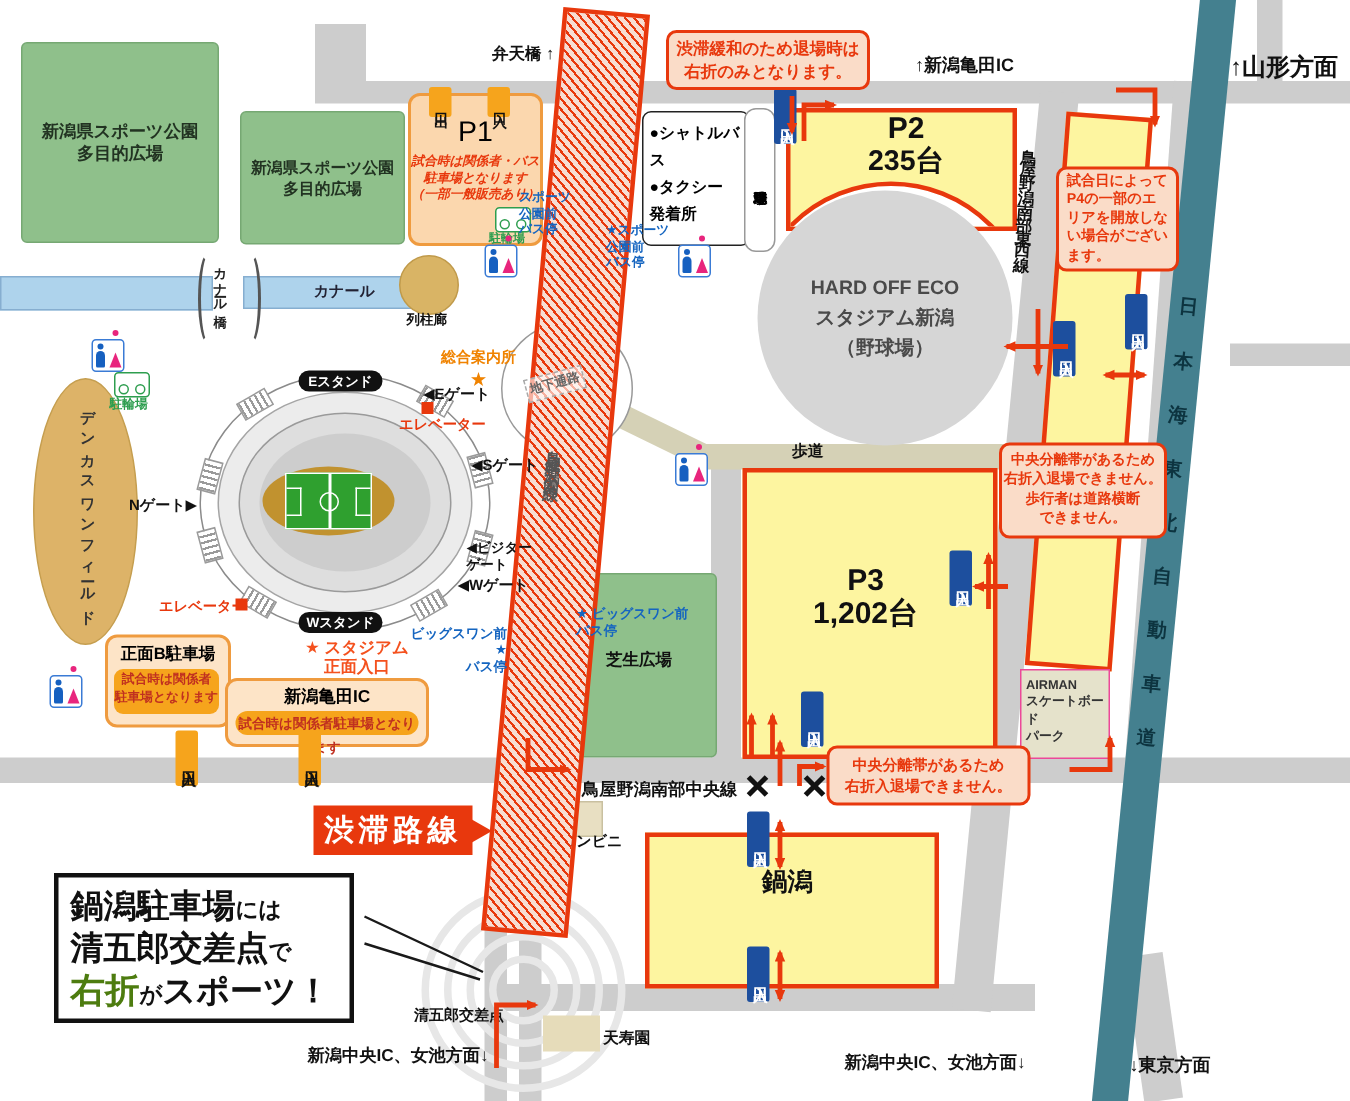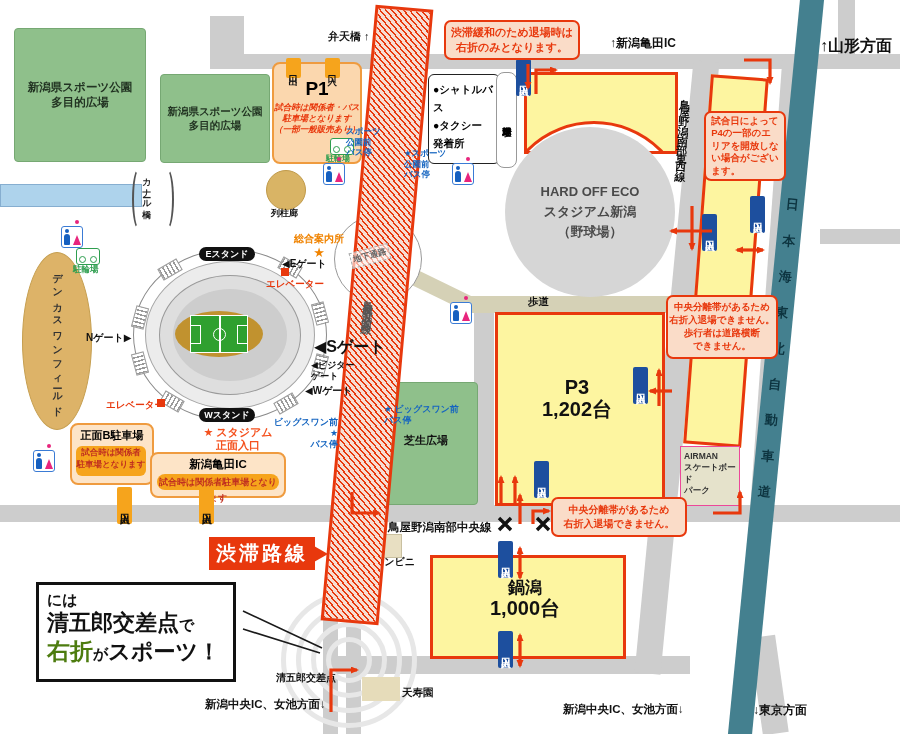--- a/index.html
+++ b/index.html
@@ -79,20 +79,23 @@
   <div class="ring" style="left:326px;top:637px;width:36px;height:36px;"></div>
   <div class="ring" style="left:311px;top:622px;width:66px;height:66px;"></div>
   <div class="ring" style="left:296px;top:607px;width:96px;height:96px;"></div>
   <div class="ring" style="left:281px;top:592px;width:126px;height:126px;"></div>
 
   <div class="abs" style="left:764px;top:-3px;width:24px;height:740px;background:#44808f;transform:rotate(5.6deg);display:flex;justify-content:center;">
     <span class="v" style="font-size:13px;font-weight:bold;color:#0d3440;letter-spacing:36px;padding-top:190px;">日本海東北自動車道</span>
   </div>
 
   <div class="abs" style="left:0;top:184px;width:140px;height:21px;background:#aed3ec;border:1px solid #86aed0;"></div>
+  <div class="abs" style="left:162px;top:184px;width:133px;height:20px;background:#aed3ec;border:1px solid #86aed0;display:flex;align-items:center;justify-content:center;">
+    <span class="lbl" style="position:static;font-size:10px;color:#223;">カナール</span>
+  </div>
   <div class="cbr" style="left:132px;top:168px;border-left-color:#555;border-radius:50%;"></div>
   <div class="cbr" style="left:160px;top:168px;border-right-color:#555;border-radius:50%;"></div>
   <div class="lbl v" style="left:141px;top:172px;font-size:9px;color:#222;">カナール橋</div>
   <div class="ell" style="left:266px;top:170px;width:38px;height:38px;background:#d9b465;border:1px solid #c09a4a;"></div>
   <div class="lbl" style="left:271px;top:208px;font-size:9px;">列柱廊</div>
 
   <div class="green pre tac" style="left:14px;top:28px;width:130px;height:132px;font-size:11.5px;">新潟県スポーツ公園
 多目的広場</div>
   <div class="green pre tac" style="left:160px;top:74px;width:108px;height:87px;font-size:10.5px;">新潟県スポーツ公園
 多目的広場</div>
@@ -116,27 +119,30 @@
   </div>
   <div class="abs" style="left:368px;top:534px;width:32px;height:22px;background:#e8dfc2;border:1px solid #c9c0a0;"></div>
   <div class="lbl" style="left:374px;top:556px;font-size:10px;">コンビニ</div>
   <div class="abs" style="left:362px;top:677px;width:38px;height:24px;background:#e6dcba;"></div>
   <div class="lbl" style="left:402px;top:686px;font-size:10.5px;">天寿園</div>
 
   <div class="ell pre tac" style="left:505px;top:127px;width:170px;height:170px;background:#d6d6d6;display:flex;align-items:center;justify-content:center;
               font-size:13px;font-weight:bold;color:#4a4a4a;line-height:1.55;">HARD OFF ECO
 スタジアム新潟
 （野球場）</div>
+  <div class="pklbl" style="left:558px;top:75px;width:92px;">
+    <div style="font-size:20px;">P2</div>
+    <div style="font-size:19px;">235台</div>
+  </div>
   <div class="pklbl" style="left:505px;top:376px;width:144px;">
     <div style="font-size:20px;">P3</div>
     <div style="font-size:20px;">1,202台</div>
   </div>
   <div class="pklbl" style="left:460px;top:578px;width:130px;">
     <div style="font-size:17px;">鍋潟</div>
-    <div style="font-size:20px;">1,000台</div>
   </div>
 
   <div class="abs" style="left:133px;top:249px;width:194px;height:172px;">
     <div class="ell" style="left:0;top:0;right:0;bottom:0;background:#fff;border:1.5px solid #8b8b8b;"></div>
     <div class="stair" style="left:26px;top:14px;transform:rotate(-30deg);"></div>
     <div class="stair" style="left:146px;top:12px;transform:rotate(30deg);"></div>
     <div class="stair" style="left:176px;top:58px;transform:rotate(75deg);"></div>
     <div class="stair" style="left:176px;top:110px;transform:rotate(105deg);"></div>
     <div class="stair" style="left:142px;top:148px;transform:rotate(150deg);"></div>
     <div class="stair" style="left:28px;top:146px;transform:rotate(-150deg);"></div>
@@ -155,21 +161,21 @@
     <div class="stand" style="left:66px;top:-2px;">Eスタンド</div>
     <div class="stand" style="left:66px;top:159px;">Wスタンド</div>
   </div>
 
   <div class="redroad" style="left:348px;top:6px;width:52px;height:612px;transform:rotate(5.1deg);"></div>
   <div class="lbl v" style="left:362px;top:292px;font-size:10.5px;color:#555;letter-spacing:4px;transform:rotate(5deg);">鳥屋野潟公園線</div>
   <div class="abs" style="left:350px;top:248px;font-size:8.5px;color:#666;font-weight:bold;border:1px dashed #aaa;padding:1px 2px;
               background:rgba(255,255,255,.6);transform:rotate(-15deg);">地下通路</div>
 
   <div class="abs" style="left:272px;top:62px;width:86px;height:98px;background:#fbd7ae;border:2px solid #ef9b3f;border-radius:8px;">
-    <div class="tac" style="font-size:19px;font-weight:bold;margin-top:14px;">P1</div>
+    <div class="tac" style="font-size:19px;font-weight:normal;margin-top:14px;">P1</div>
     <div class="pre tac redt" style="font-size:8.5px;font-weight:bold;line-height:1.3;margin-top:2px;font-style:italic;">試合時は関係者・バス
 駐車場となります
 （一部一般販売あり）</div>
     <div class="bike" style="left:56px;top:74px;"></div>
     <div style="position:absolute;left:52px;top:89px;font-size:8px;font-weight:bold;color:#2e9e4f;">駐輪場</div>
   </div>
   <div class="bdg bdg-org2 v" style="left:286px;top:58px;">出口</div>
   <div class="bdg bdg-org2 v" style="left:325px;top:58px;">入口</div>
 
   <div class="wbox pre" style="left:428px;top:74px;width:72px;height:90px;font-size:10.5px;font-weight:bold;line-height:1.7;padding:6px 4px;box-sizing:border-box;">●シャトルバス
@@ -208,21 +214,21 @@
   <div class="wc" style="left:450px;top:302px;">
       <div class="man"></div>
       <div class="woman"></div>
     </div>
   <div class="bike" style="left:76px;top:248px;"></div>
   <div class="lbl" style="left:73px;top:264px;font-size:8.5px;color:#2e9e4f;">駐輪場</div>
 
   <div class="lbl" style="left:282px;top:258px;font-size:10px;">◀Eゲート</div>
   <div class="redsq" style="left:281px;top:268px;"></div>
   <div class="lbl redt" style="left:266px;top:278px;font-size:9.5px;">エレベーター</div>
-  <div class="lbl" style="left:314px;top:305px;font-size:16px;margin-top:32px;">◀Sゲート</div>
+  <div class="lbl" style="left:314px;top:305px;font-size:10px;">◀Sゲート</div>
   <div class="lbl pre" style="left:311px;top:360px;font-size:9px;">◀ビジター
 ゲート</div>
   <div class="lbl" style="left:305px;top:385px;font-size:10px;">◀Wゲート</div>
   <div class="lbl" style="left:86px;top:332px;font-size:10px;">Nゲート▶</div>
   <div class="lbl redt" style="left:106px;top:399px;font-size:9.5px;">エレベーター</div>
   <div class="redsq" style="left:157px;top:399px;"></div>
   <div class="lbl orgt tac" style="left:294px;top:233px;font-size:10px;">
     <span>総合案内所</span><br>
     <span style="font-size:13px;">★</span>
   </div>
@@ -301,20 +307,21 @@
       <path d="M331,712 V670 H357" marker-end="url(#ah)"></path>
       <path d="M352,492 V513 H379" marker-end="url(#ah)"></path>
     </g>
     <path d="M499,518 L511,530 M511,518 L499,530 M537,518 L549,530 M549,518 L537,530" stroke="#111" stroke-width="3.4" fill="none"></path>
     <path d="M243,611 L322,648 M243,629 L320,653" stroke="#1a1a1a" stroke-width="1.6" fill="none"></path>
   </svg>
 
   <div class="congestion" style="left:209px;top:537px;width:106px;height:33px;">渋滞路線</div>
   <div class="bubble" style="left:36px;top:582px;width:200px;height:100px;">
     <div class="bl">
+      <span class="big">鍋潟駐車場</span>
       <span class="sm">には</span>
     </div>
     <div class="bl">
       <span class="big">清五郎交差点</span>
       <span class="sm">で</span>
     </div>
     <div class="bl">
       <span class="rd">右折</span>
       <span class="sm">が</span>
       <span class="big">スポーツ！</span>

